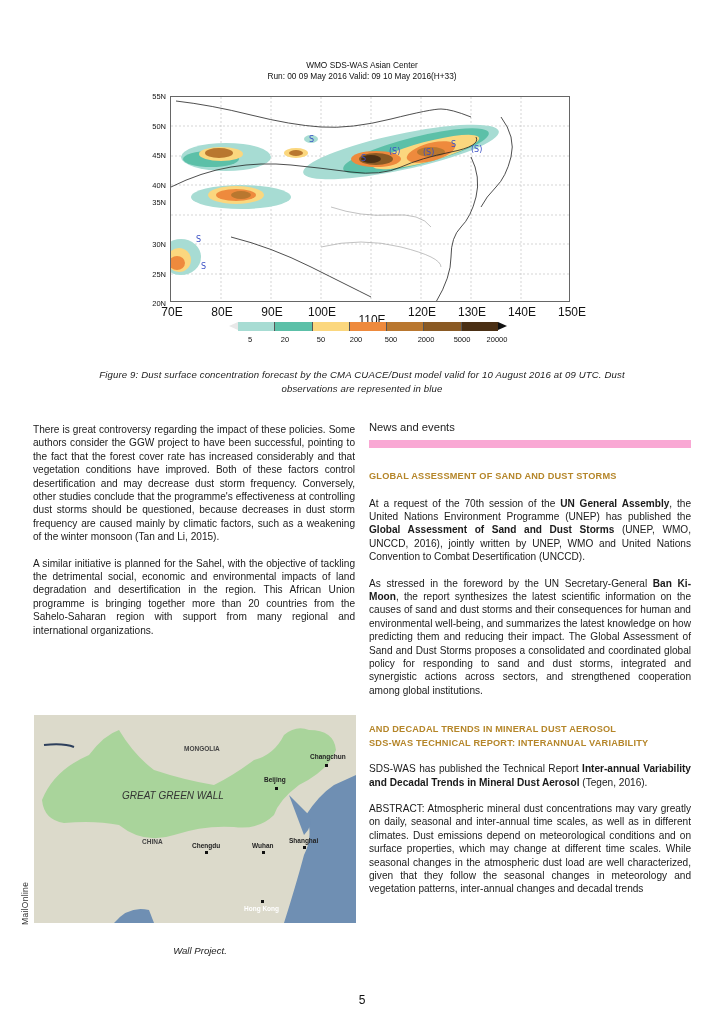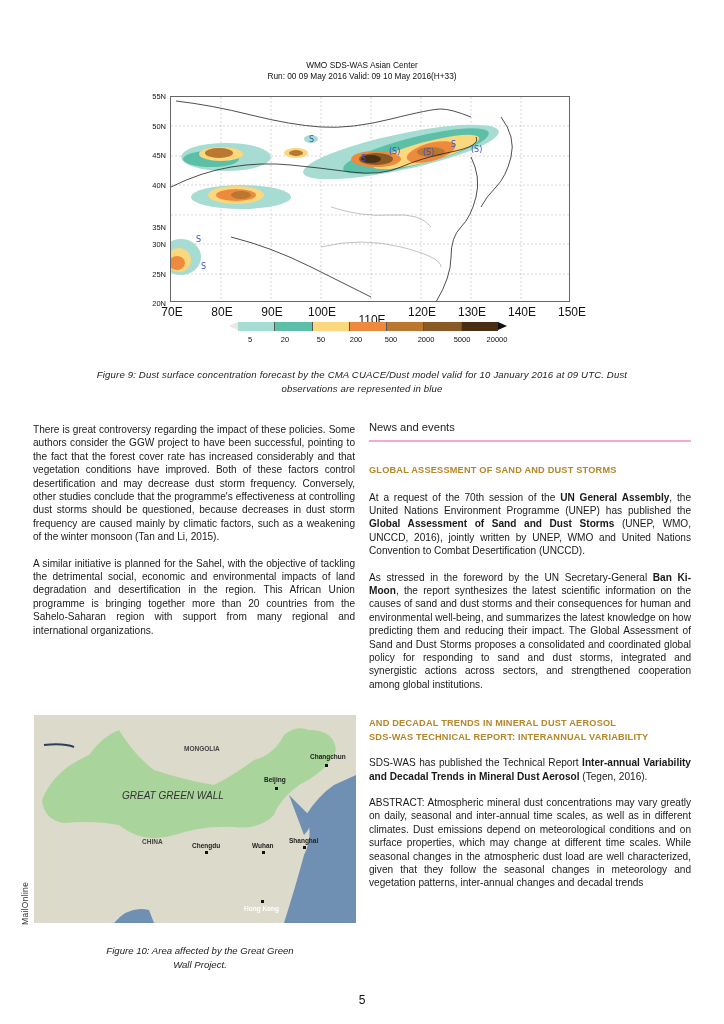--- a/index.html
+++ b/index.html
@@ -18,21 +18,21 @@
   .cb-tri-r { position: absolute; left: 498px; top: 322px; width: 0; height: 0; border-top: 4.5px solid transparent; border-bottom: 4.5px solid transparent; border-left: 9px solid #111; }
   .cb-label { position: absolute; top: 335px; font-size: 7.5px; color: #111; width: 30px; text-align: center; }
   .fig9-caption { position: absolute; top: 368px; left: 40px; width: 644px; text-align: center; font-style: italic; font-size: 9.6px; line-height: 13.5px; color: #222; letter-spacing: 0.15px; }
 
   .col-left { position: absolute; left: 33px; top: 423px; width: 322px; }
   .col-right { position: absolute; left: 369px; top: 421px; width: 322px; }
   p.body { font-size: 10.1px; line-height: 13.4px; text-align: justify; color: #1a1a1a; hyphens: manual; }
   p.body b { font-weight: bold; }
   .gap { height: 13px; }
 
-  .news-title { font-size: 11.2px; color: #222; padding-bottom: 7px; border-bottom: 2px solid #f9a8d4; }
+  .news-title { font-size: 11.2px; color: #222; padding-bottom: 7px; border-bottom: 8px solid #f9a8d4; }
   .sec-head { font-size: 9.2px; font-weight: bold; color: #b5862a; letter-spacing: 0.2px; line-height: 13.5px; text-transform: uppercase; }
 
   .fig10 { position: absolute; left: 34px; top: 715px; width: 322px; height: 208px; background: #dcdacb; overflow: hidden; }
   .credit { position: absolute; left: 20px; top: 925px; transform: rotate(-90deg); transform-origin: left top; font-size: 8.5px; color: #333; letter-spacing: 0.3px; }
   .fig10-caption { position: absolute; top: 944px; left: 60px; width: 280px; text-align: center; font-style: italic; font-size: 9.6px; line-height: 14px; color: #222; }
   .page-num { position: absolute; top: 993px; left: 0; width: 724px; text-align: center; font-size: 12px; color: #111; }
   .map-text { position: absolute; font-size: 6.5px; color: #444; font-weight: bold; }
   .city-dot { position: absolute; width: 3px; height: 3px; background: #111; }
 </style>
 </head>
@@ -41,21 +41,21 @@
 <div class="fig9">
   <div class="fig9-title">
     <div>WMO SDS-WAS Asian Center</div>
     <div>Run: 00 09 May 2016   Valid: 09 10 May 2016(H+33)</div>
   </div>
 
   <div class="lat-label" style="left:146px; top:92px;">55N</div>
   <div class="lat-label" style="left:146px; top:122px;">50N</div>
   <div class="lat-label" style="left:146px; top:151px;">45N</div>
   <div class="lat-label" style="left:146px; top:181px;">40N</div>
-  <div class="lat-label" style="left:146px; top:223px;">35N</div>
+  <div class="lat-label" style="left:146px; top:198px;">35N</div>
   <div class="lat-label" style="left:146px; top:240px;">30N</div>
   <div class="lat-label" style="left:146px; top:270px;">25N</div>
   <div class="lat-label" style="left:146px; top:299px;">20N</div>
 
   <div class="map-frame">
     <svg width="400" height="206" viewBox="0 0 400 206">
       <g stroke="#bbb" stroke-dasharray="2,2" stroke-width="0.6">
         <line x1="50" y1="0" x2="50" y2="206"></line>
           <line x1="100" y1="0" x2="100" y2="206"></line>
         <line x1="150" y1="0" x2="150" y2="206"></line>
@@ -140,21 +140,21 @@
   <div class="cb-label" style="left:235px;">5</div>
   <div class="cb-label" style="left:270px;">20</div>
   <div class="cb-label" style="left:306px;">50</div>
   <div class="cb-label" style="left:341px;">200</div>
   <div class="cb-label" style="left:376px;">500</div>
   <div class="cb-label" style="left:411px;">2000</div>
   <div class="cb-label" style="left:447px;">5000</div>
   <div class="cb-label" style="left:482px;">20000</div>
 
   <div class="fig9-caption">
-    <div>Figure 9: Dust surface concentration forecast by the CMA CUACE/Dust model valid for 10 January 2016 at 09 UTC. Dust</div>
+    <div>Figure 9: Dust surface concentration forecast by the CMA CUACE/Dust model valid for 10 August 2016 at 09 UTC. Dust</div>
     <div>observations are represented in blue</div>
   </div>
 </div>
 
 <div class="col-left">
   <p class="body">There is great controversy regarding the impact of these policies. Some authors consider the GGW project to have been successful, pointing to the fact that the forest cover rate has increased considerably and that vegetation conditions have improved. Both of these factors control desertifica­tion and may decrease dust storm frequency. Conversely, other studies conclude that the programme's effectiveness at controlling dust storms should be questioned, because decreases in dust storm frequency are caused mainly by climatic factors, such as a weakening of the winter monsoon (Tan and Li, 2015).</p>
   <div class="gap"></div>
   <p class="body">A similar initiative is planned for the Sahel, with the objec­tive of tackling the detrimental social, economic and envi­ronmental impacts of land degradation and desertification in the region. This African Union programme is bringing together more than 20 countries from the Sahelo-Saharan region with support from many regional and international organizations.</p>
 </div>
 
@@ -178,21 +178,20 @@
   <div class="city-dot" style="left:269px; top:131px;"></div>
   <div class="map-text" style="left:158px; top:127px; color:#222;">Chengdu</div>
   <div class="city-dot" style="left:171px; top:136px;"></div>
   <div class="map-text" style="left:218px; top:127px; color:#222;">Wuhan</div>
   <div class="city-dot" style="left:228px; top:136px;"></div>
   <div class="map-text" style="left:210px; top:190px; color:#fff;">Hong Kong</div>
   <div class="city-dot" style="left:227px; top:185px;"></div>
 </div>
 <div class="credit">MailOnline</div>
 <div class="fig10-caption">
-  <div>Figure 10: Area affected by the Great Green</div>
   <div>Wall Project.</div>
 </div>
 
 <div class="col-right">
   <div class="news-title">News and events</div>
   <div style="height:22px;"></div>
   <div class="sec-head">GLOBAL ASSESSMENT OF SAND AND DUST STORMS</div>
   <div style="height:13px;"></div>
   <p class="body"><span>At a request of the 70th session of the </span><b>UN General Assembly</b><span>, the United Nations Environment Programme (UNEP) has published the </span><b>Global Assessment of Sand and Dust Storms</b><span> (UNEP, WMO, UNCCD, 2016), jointly written by UNEP, WMO and United Nations Convention to Combat Desertification (UNCCD).</span></p>
   <div class="gap"></div>

